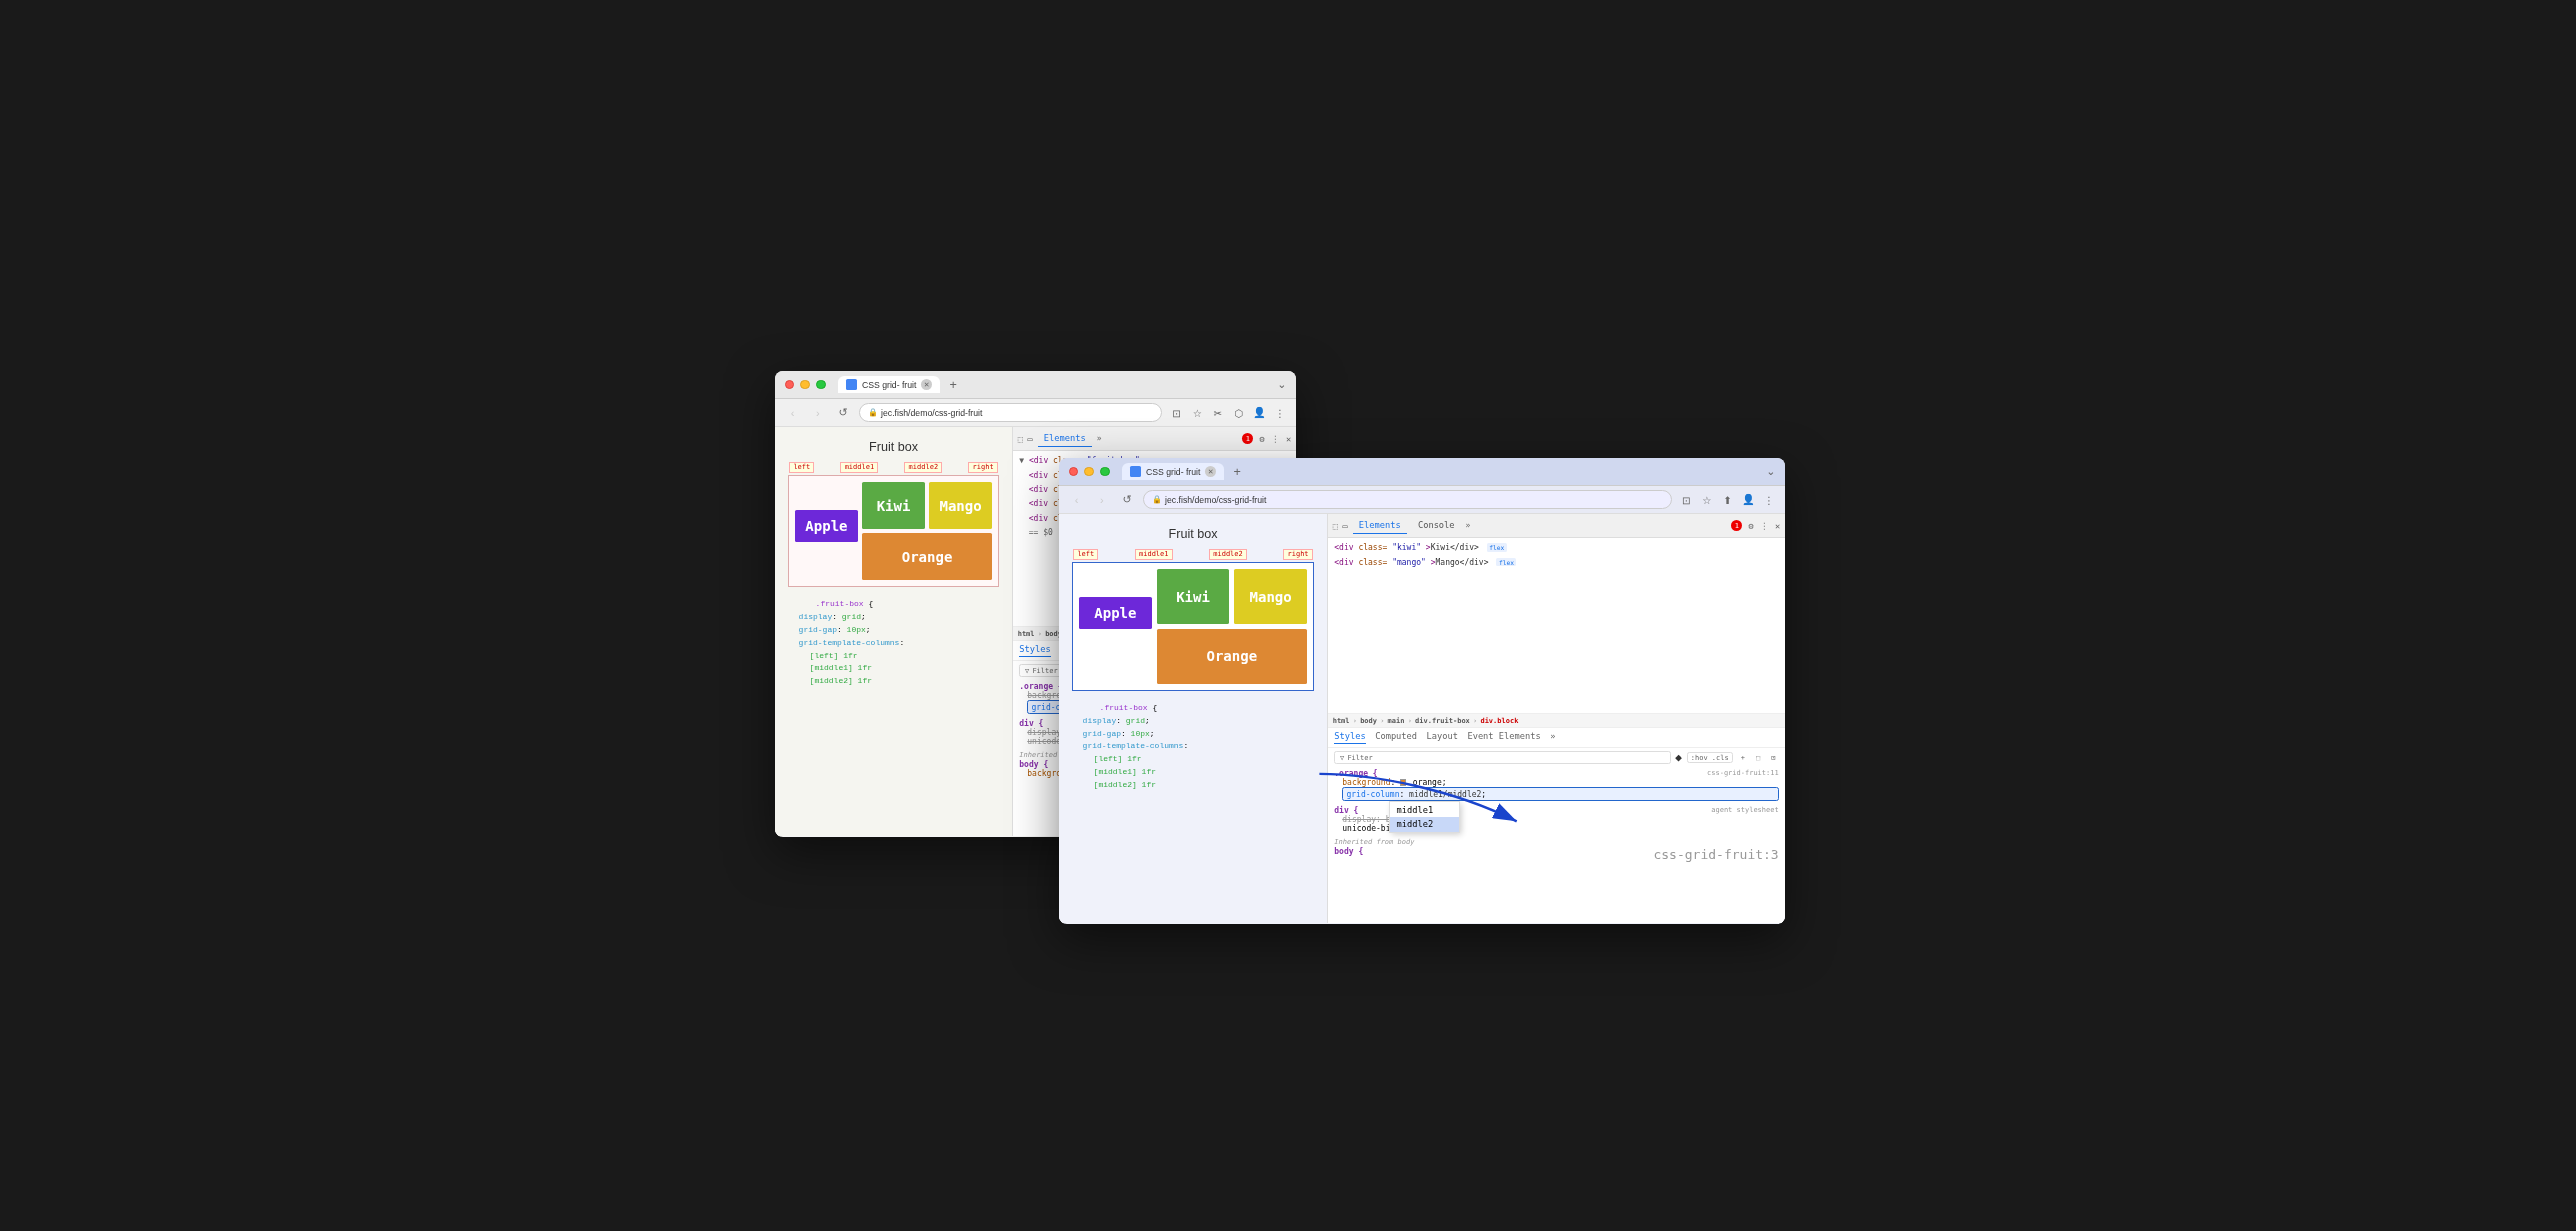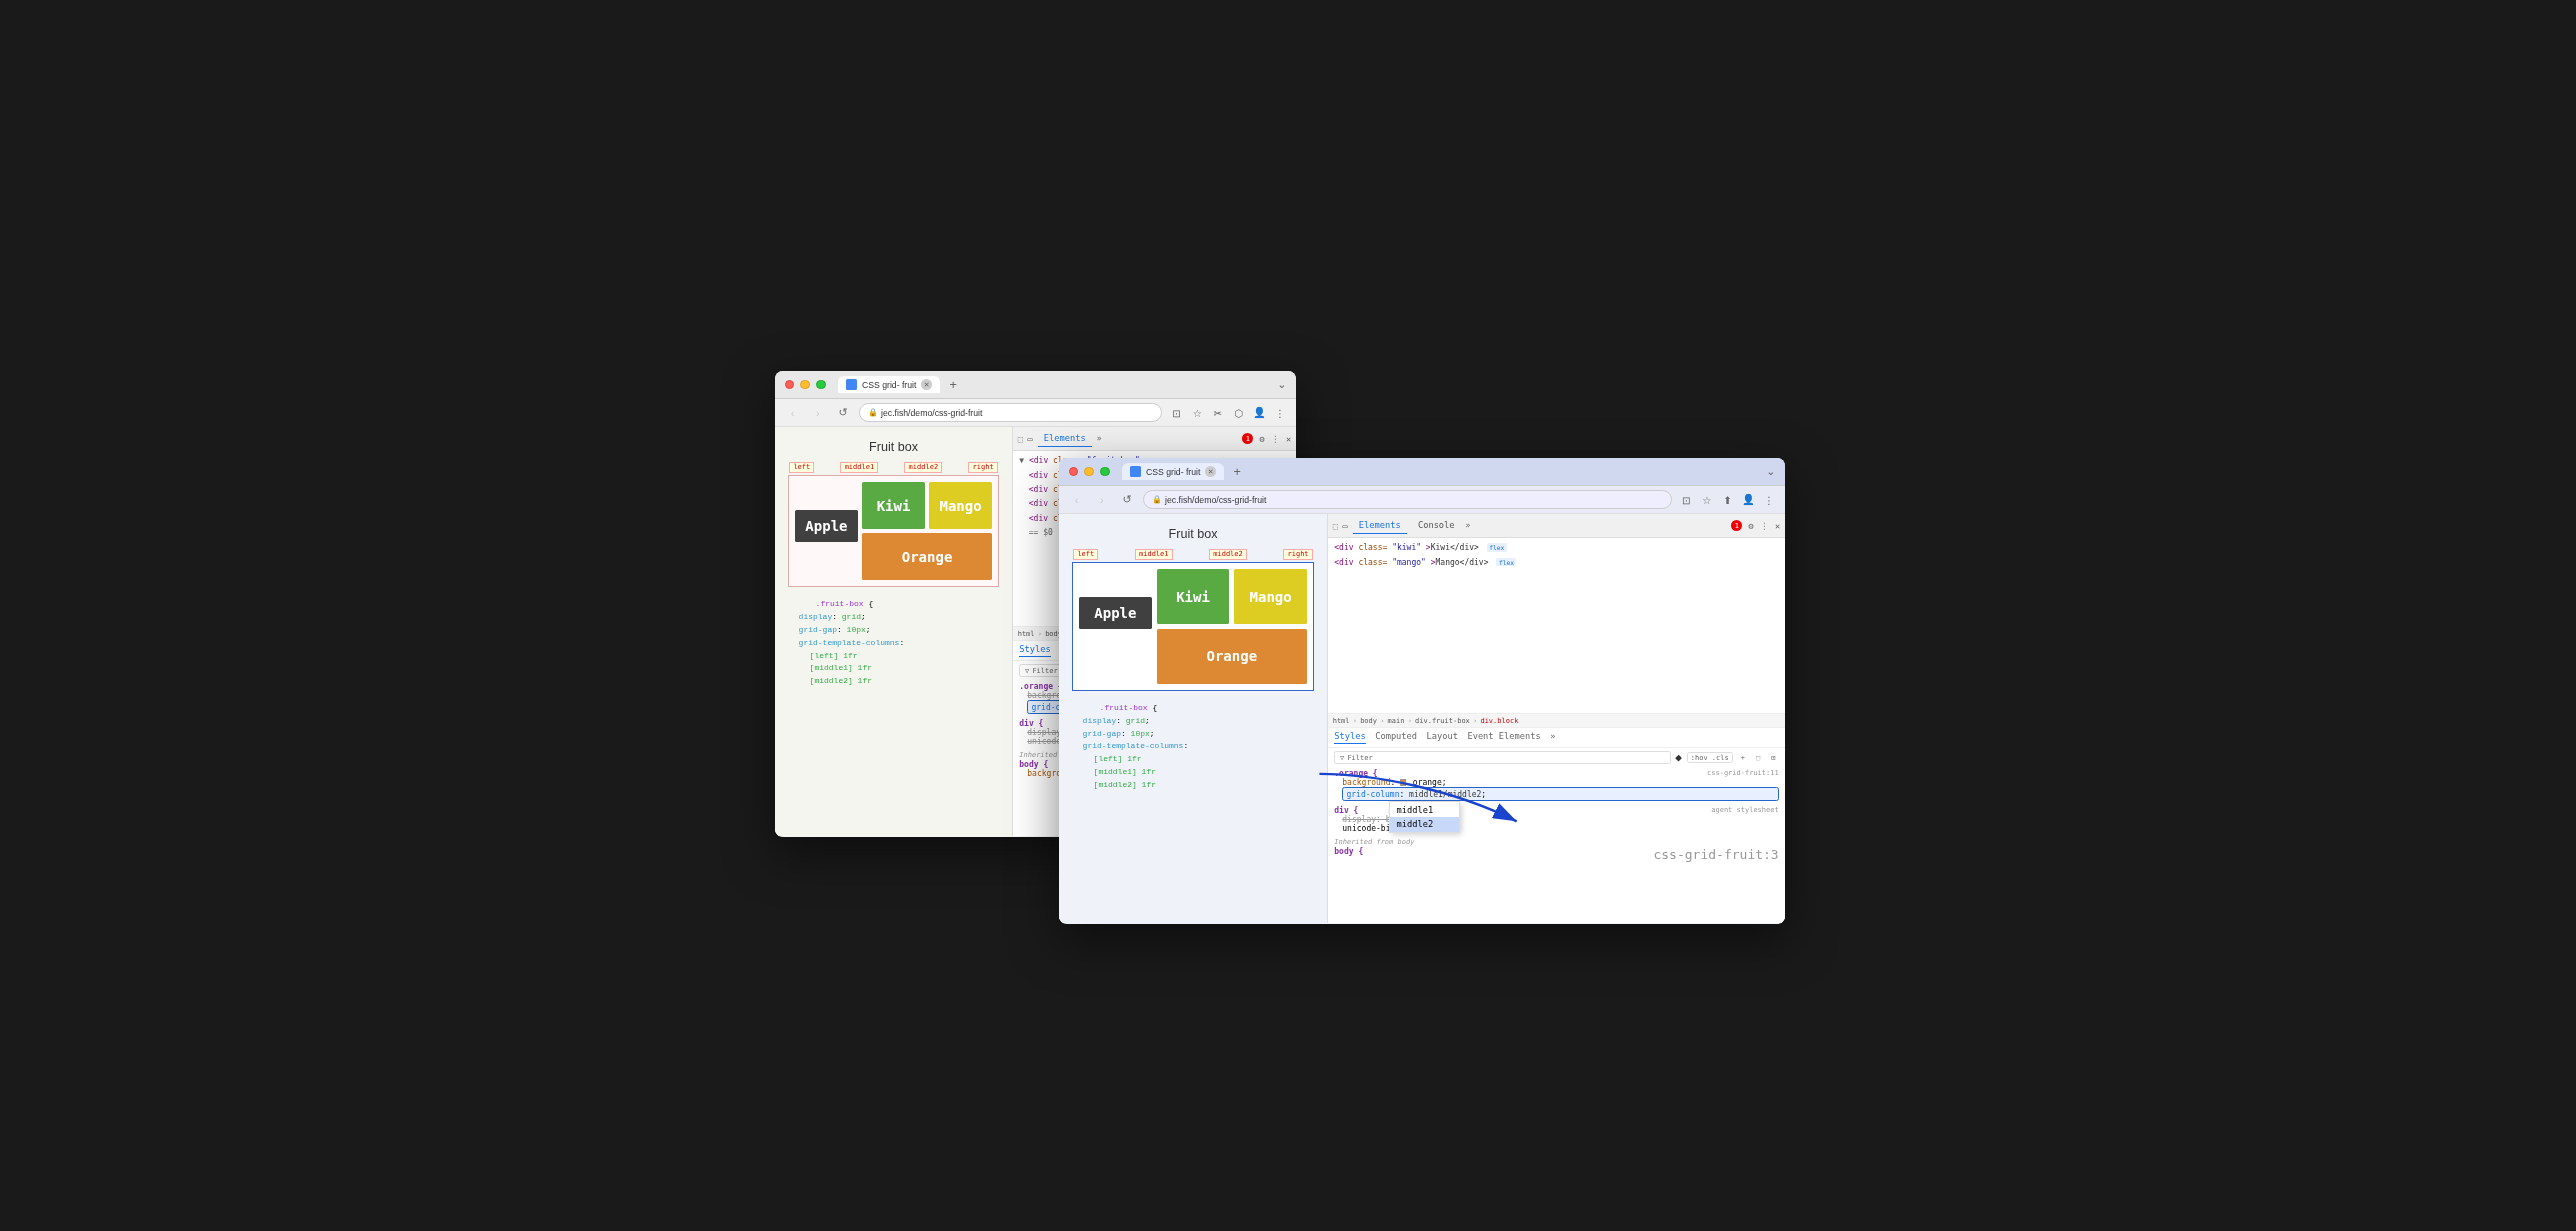--- a/index.html
+++ b/index.html
@@ -163,21 +163,21 @@
     .fruit-cell {
       display: flex;
       align-items: center;
       justify-content: center;
       font-size: 14px;
       font-weight: bold;
       color: #fff;
       border-radius: 1.6px;
       padding: 16px 8px;
     }
-    .cell-apple { background: #404040; margin-top: 28px; }
+    .cell-apple { background: #6d28d9; margin-top: 28px; }
     .cell-kiwi { background: #5aaa44; }
     .cell-mango { background: #ddcc22; }
     .cell-orange {
       background: #dd8833;
       grid-column: 2 / 4;
     }
 
     .css-code {
       margin-top: 11px;
       font-size: 8px;
@@ -249,21 +249,21 @@
       display: flex;
       align-items: center;
       background: #f5f5f5;
       padding: 2.4px 4.7px;
       font-size: 7px;
       gap: 3.2px;
       border-top: 0.8px solid #eee;
       border-bottom: 0.8px solid #eee;
       flex-wrap: wrap;
     }
-    .breadcrumb-item { color: #555; }
+    .breadcrumb-item { color: #555; font-weight: bold; }
     .breadcrumb-item.active { color: #c00; }
     .breadcrumb-sep { color: #999; }
 
     .devtools-styles {
       padding: 3.2px 6.3px;
       font-size: 8px;
       flex: 1;
       overflow: hidden;
     }
     .styles-toolbar {

